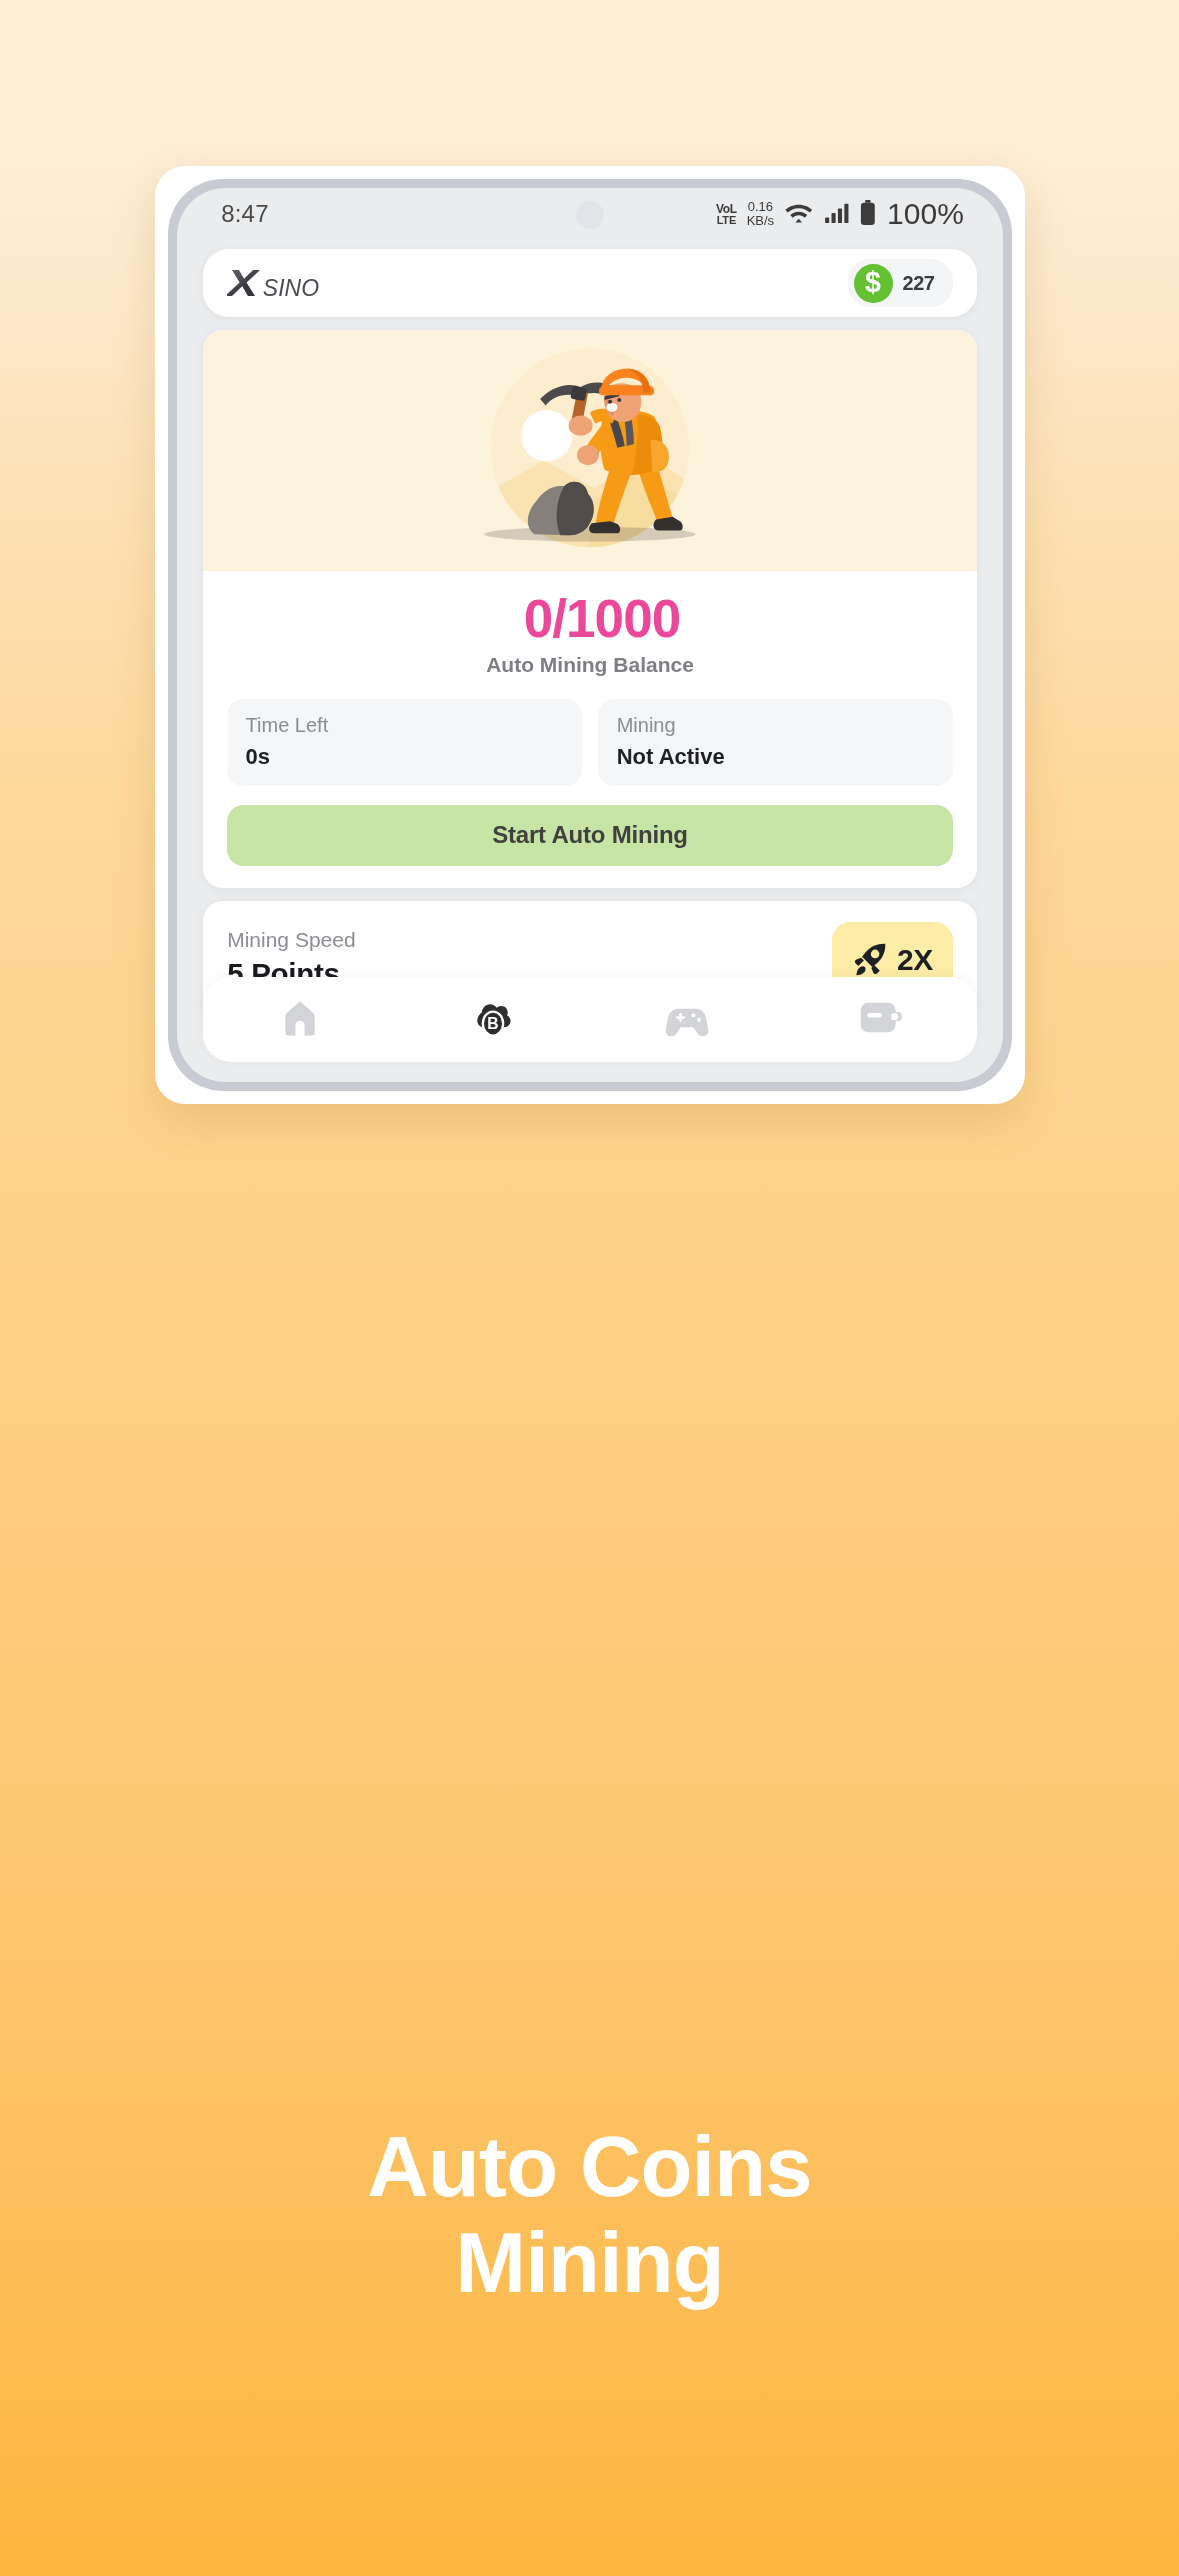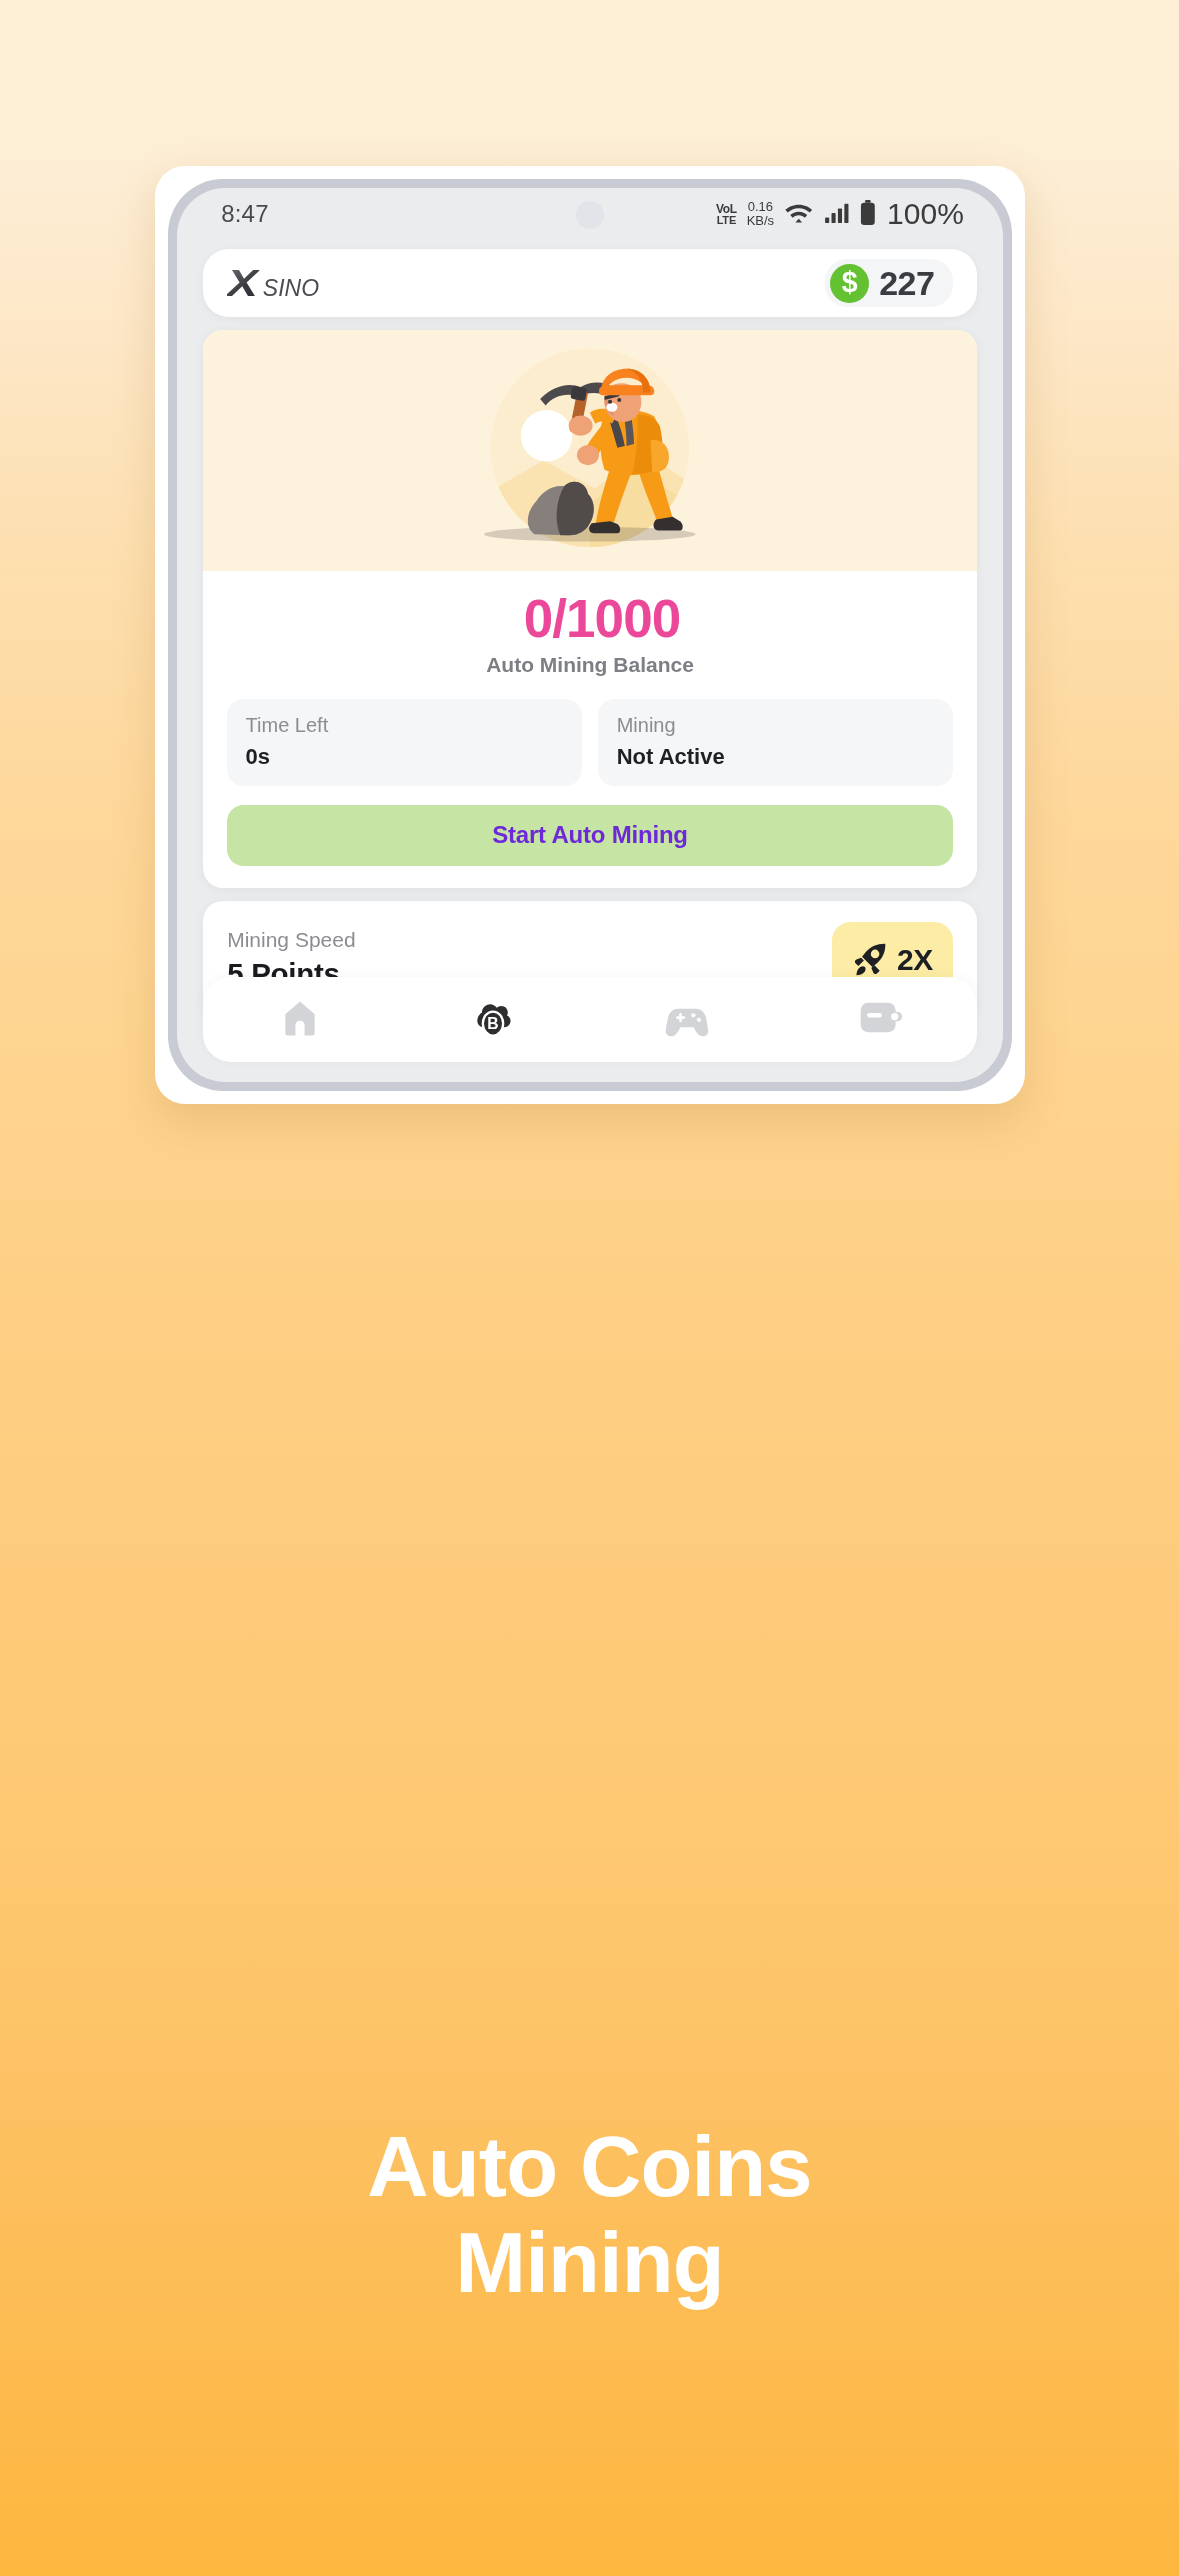--- a/index.html
+++ b/index.html
@@ -139,21 +139,21 @@
     width: 39px; height: 39px;
     border-radius: 50%;
     background: #63c132;
     display: flex; align-items: center; justify-content: center;
     color: #ffffff;
     font-size: 28.6px; font-weight: bold;
     line-height: 1;
     padding-bottom: 1.8px;
   }
   .balance-num {
-    font-size: 34px; font-weight: bold; color: #3a3c42;
+    font-size: 20px; font-weight: bold; color: #3a3c42;
     letter-spacing: -0.5px;
   }
 
   
   .main-card {
     margin: 13px 26px 0 26px;
     background: #ffffff;
     border-radius: 20px;
     overflow: hidden;
     box-shadow: 0 1.8px 11px rgba(0,0,0,0.05);
@@ -195,21 +195,21 @@
   .start-btn {
     display: block;
     margin: 18.4px 24px 22px 24px;
     background: #c6e5a4;
     border: none;
     border-radius: 16.6px;
     height: 61px;
     width: calc(100% - 48px);
     font-family: "Liberation Sans", sans-serif;
     font-size: 24px; font-weight: bold;
-    color: #6d28d9;
+    color: #404040;
     cursor: pointer;
     letter-spacing: -0.2px;
   }
 
   
   .speed-card {
     margin: 13px 26px 0 26px;
     background: #ffffff;
     border-radius: 20px;
     height: 118px;

